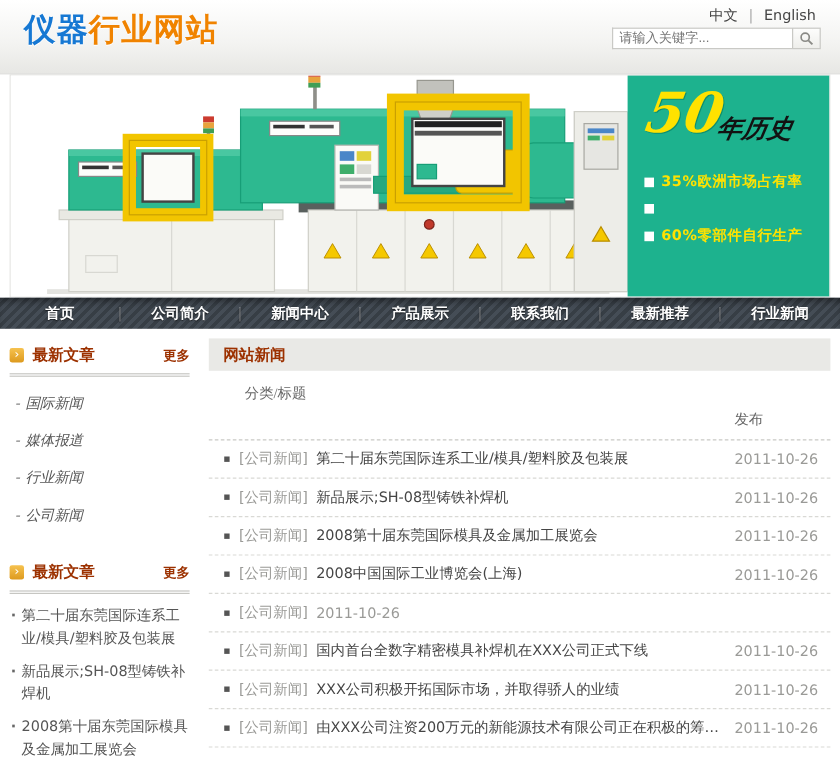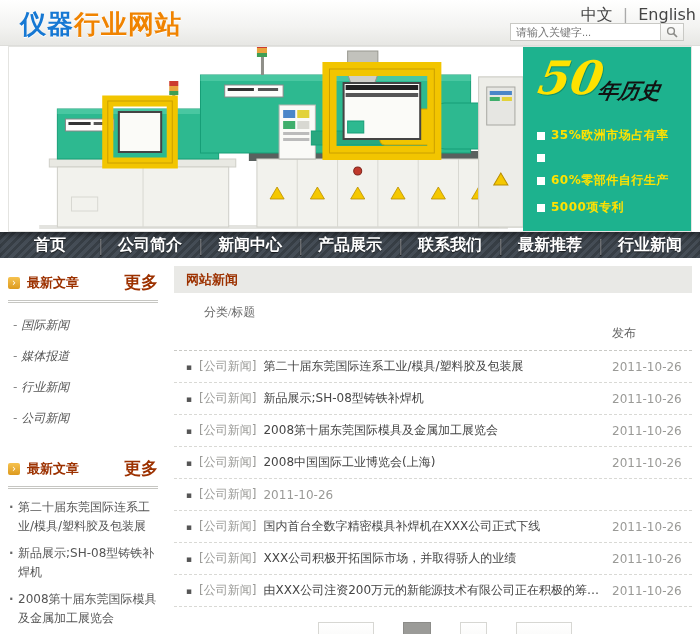--- a/index.html
+++ b/index.html
@@ -1,27 +1,27 @@
 <!DOCTYPE html>
 <html><head>
 <meta charset="utf-8">
 <style>
   * { margin:0; padding:0; box-sizing:border-box; }
   html,body { width:700px; height:634px; background:#fff; overflow:hidden;
     font-family:"DejaVu Sans","Liberation Sans",sans-serif; }
 
   
-  .header { position:relative; height:46px;
+  .header { position:relative; height:62px;
     background:linear-gradient(#ffffff 0%,#f3f3f1 60%,#e7e7e4 100%);
     border-bottom:1px solid #ddddda; }
   .logo { position:absolute; left:20px; top:7px; font-size:26px; font-weight:bold;
     letter-spacing:1px; text-shadow:0 1px 0 #fff; cursor:pointer; }
   .logo .p1 { color:#1678d3; }
   .logo .p2 { color:#f08300; }
-  .lang { position:absolute; right:4px; top:5px; font-size:16px; color:#444; }
+  .lang { position:absolute; right:20px; top:5px; font-size:12px; color:#444; }
   .lang span { cursor:pointer; }
   .lang .sep { color:#aaa; margin:0 5px; cursor:default; }
   .searchbar { position:absolute; right:16px; top:23px; display:flex;padding-left:16px; }
   .search-input { width:150px; height:18px; border:1px solid #c9c9c5; border-right:none;
     font-size:11px; color:#666; padding:0 5px; outline:none; background:#fff; }
   .search-btn { width:24px; height:18px; border:1px solid #c9c9c5; background:linear-gradient(#fdfdfc,#eeeeeb);
     cursor:pointer; display:flex; align-items:center; justify-content:center; }
 
   
   .banner { margin:0 8px; height:186px; display:flex; border:1px solid #e4e4e1; background:#fff; }
@@ -32,37 +32,37 @@
   .num50 { font-family:"DejaVu Serif","Liberation Serif",serif; font-style:italic; font-weight:bold;
     font-size:46px; line-height:1; color:#ffe200; text-shadow:1px 1px 0 #0e8f6f; }
   .years-label { font-size:21px; font-weight:bold; font-style:italic; color:#121212;
     position:relative; top:4px; left:-3px; }
   .panel-bullets { margin-top:26px; }
   .panel-bullet { display:flex; align-items:center; margin-bottom:10px; font-size:12px;
     font-weight:bold; color:#ffe200; letter-spacing:.5px; }
   .panel-bullet .sq { width:8px; height:8px; background:#fff; margin-right:6px; flex:none; }
 
   
-  .nav { height:26px; display:flex; align-items:stretch; color:#fff; font-size:16px; font-weight:bold;
+  .nav { height:26px; display:flex; align-items:stretch; color:#fff; font-size:12px; font-weight:bold;
     background:repeating-linear-gradient(135deg,#454d56 0 3px,#373e45 3px 6px);
     box-shadow:inset 0 6px 7px -4px rgba(0,0,0,.55); }
   .nav-item { flex:1; display:flex; align-items:center; justify-content:center; cursor:pointer;
     position:relative; text-shadow:0 1px 1px rgba(0,0,0,.6); }
   .nav-item + .nav-item::before { content:"|"; position:absolute; left:-2px; color:rgba(255,255,255,.35);
     font-weight:normal; }
 
   
   .content { display:flex; padding:8px 8px 0; gap:16px; }
   .sidebar { width:150px; flex:none; }
   .side-head { display:flex; align-items:center; padding:5px 0 6px;
     border-bottom:3px double #c6c6c2; }
   .side-icon { width:12px; height:12px; border-radius:2px; background:linear-gradient(#f6c24f,#dd9a1e);
     color:#fff; font-size:10px; line-height:11px; text-align:center; margin-right:7px; flex:none; }
   .side-title { flex:1; color:#9c3100; font-weight:bold; font-size:13px; }
-  .side-more { color:#9c3100; font-size:17px; font-weight:bold; cursor:pointer;font-family:Liberation Serif, serif; }
+  .side-more { color:#9c3100; font-size:11px; font-weight:bold; cursor:pointer;font-family:Liberation Serif, serif; }
   .cat-list { padding:7px 0 10px;font-style:italic; }
   .cat-item { font-size:12px; color:#555; padding:7px 0 7px 5px; cursor:pointer; }
   .cat-item::before { content:"- "; color:#888; }
   .sidebar .section2 { margin-top:8px; }
   .art-list { padding:9px 0; }
   .art-item { font-size:12px; color:#555; line-height:1.55; margin-bottom:9px;
     padding-left:10px; position:relative; cursor:pointer; }
   .art-item::before { content:"\00b7"; position:absolute; left:1px; top:0; font-weight:bold; color:#666; }
 
   .main { flex:1; min-width:0; }
@@ -202,24 +202,20 @@
           <span class="sq"></span>
           <span>35%欧洲市场占有率</span>
         </div>
       <div class="panel-bullet">
           <span class="sq"></span>
         </div>
       <div class="panel-bullet">
           <span class="sq"></span>
           <span>60%零部件自行生产</span>
         </div>
-      <div class="panel-bullet">
-          <span class="sq"></span>
-          <span>5000项专利</span>
-        </div>
     </div>
   </div>
 </div>
 
 <div class="nav">
   <div class="nav-item">首页</div>
   <div class="nav-item">公司简介</div>
   <div class="nav-item">新闻中心</div>
   <div class="nav-item">产品展示</div>
   <div class="nav-item">联系我们</div>

